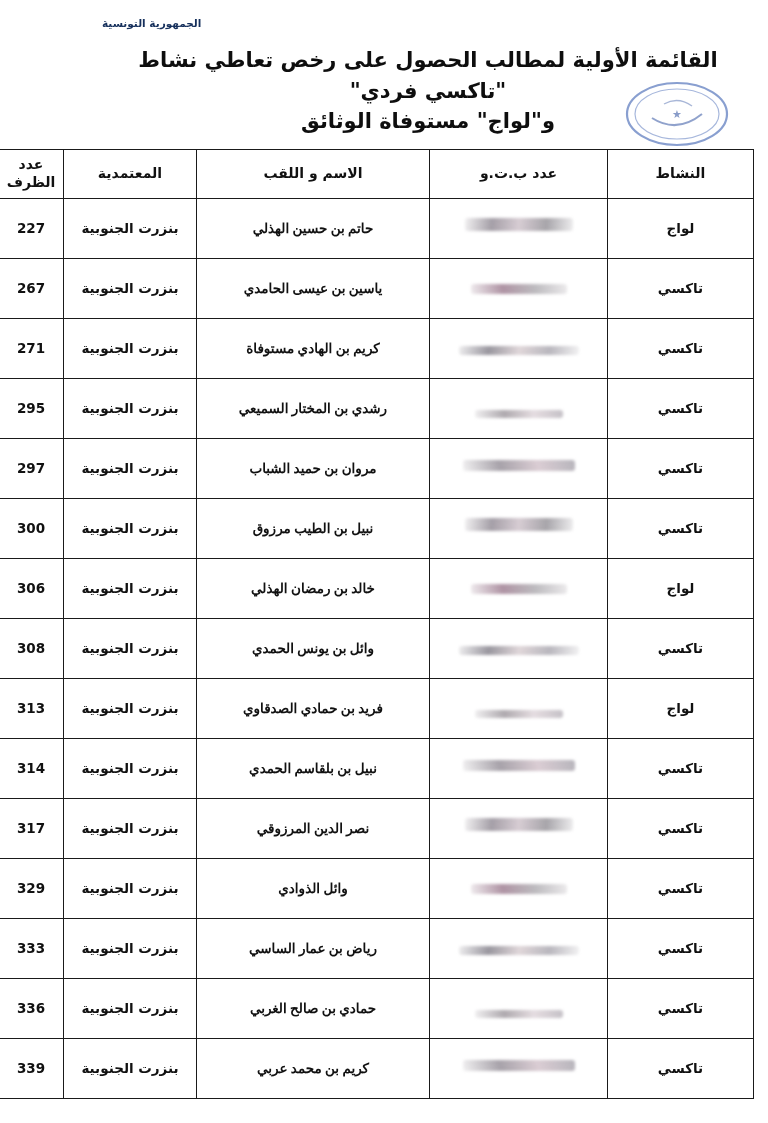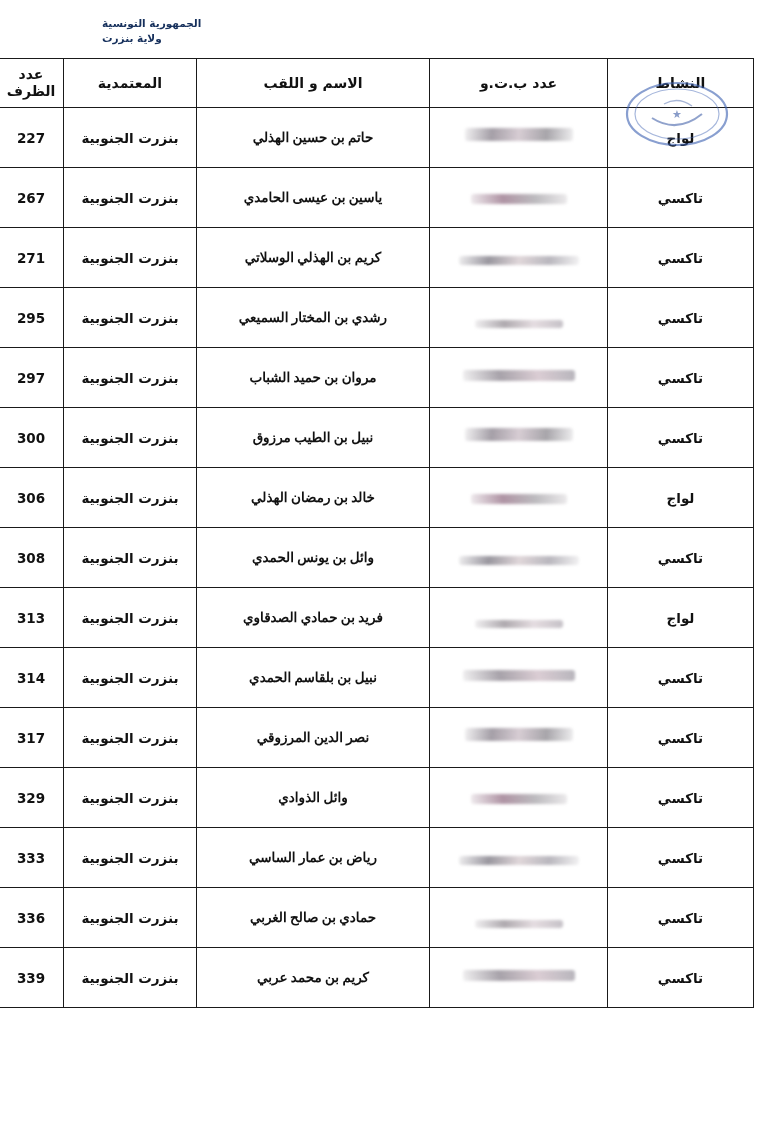--- a/index.html
+++ b/index.html
@@ -128,35 +128,38 @@
   .smudge.s5 { width: 112px; height: 11px; margin-top: -8px;
     background: linear-gradient(75deg, rgba(130,120,130,0.1), rgba(80,70,85,0.5), rgba(150,110,130,0.35), rgba(95,90,105,0.45)); }
 </style>
 </head>
 <body>
 
 <div class="page">
 
   <div class="letterhead">
     <div>الجمهورية التونسية</div>
-    <div>ولاية بنزرت</div>
   </div>
 
   <div class="stamp">
     <svg width="110" height="72" viewBox="0 0 110 72" xmlns="http://www.w3.org/2000/svg">
       <ellipse cx="55" cy="36" rx="50" ry="31" fill="none" stroke="#3a5fb0" stroke-width="2.2" opacity="0.8"></ellipse>
       <ellipse cx="55" cy="36" rx="42" ry="25" fill="none" stroke="#3a5fb0" stroke-width="1.2" opacity="0.6"></ellipse>
       <path d="M30 40 q25 16 50 -4" fill="none" stroke="#2c4f9e" stroke-width="2" opacity="0.7"></path>
       <path d="M42 26 q14 -8 28 2" fill="none" stroke="#2c4f9e" stroke-width="1.4" opacity="0.55"></path>
       <text x="55" y="40" font-size="11" fill="#2c4f9e" opacity="0.75" text-anchor="middle" font-family="DejaVu Sans">★</text>
     </svg>
   </div>
 
   <div class="handwrite">١٢/٤</div>
 
+  <div class="doc-title">
+    <div>القائمة الأولية لمطالب الحصول على رخص تعاطي نشاط "تاكسي فردي"</div>
+    <div class="line2">و"لواج" مستوفاة الوثائق</div>
+  </div>
 
   <table class="listing">
     <thead>
       <tr>
         <th class="h-nashat">النشاط</th>
         <th class="h-numbto">عدد ب.ت.و</th>
         <th class="h-name">الاسم و اللقب</th>
         <th class="h-motaadia">المعتمدية</th>
         <th class="h-zarf">عدد الظرف</th>
       </tr>
@@ -178,21 +181,21 @@
           </td>
           <td class="col-name">ياسين بن عيسى الحامدي</td>
           <td class="col-motaadia">بنزرت الجنوبية</td>
           <td class="col-zarf">267</td>
         </tr>
         <tr>
           <td class="col-nashat">تاكسي</td>
           <td class="col-num-bto">
             <span class="smudge s3"></span>
           </td>
-          <td class="col-name">كريم بن الهذلي الوسلاتي</td>
+          <td class="col-name">كريم بن الهادي مستوفاة</td>
           <td class="col-motaadia">بنزرت الجنوبية</td>
           <td class="col-zarf">271</td>
         </tr>
         <tr>
           <td class="col-nashat">تاكسي</td>
           <td class="col-num-bto">
             <span class="smudge s4"></span>
           </td>
           <td class="col-name">رشدي بن المختار السميعي</td>
           <td class="col-motaadia">بنزرت الجنوبية</td>

